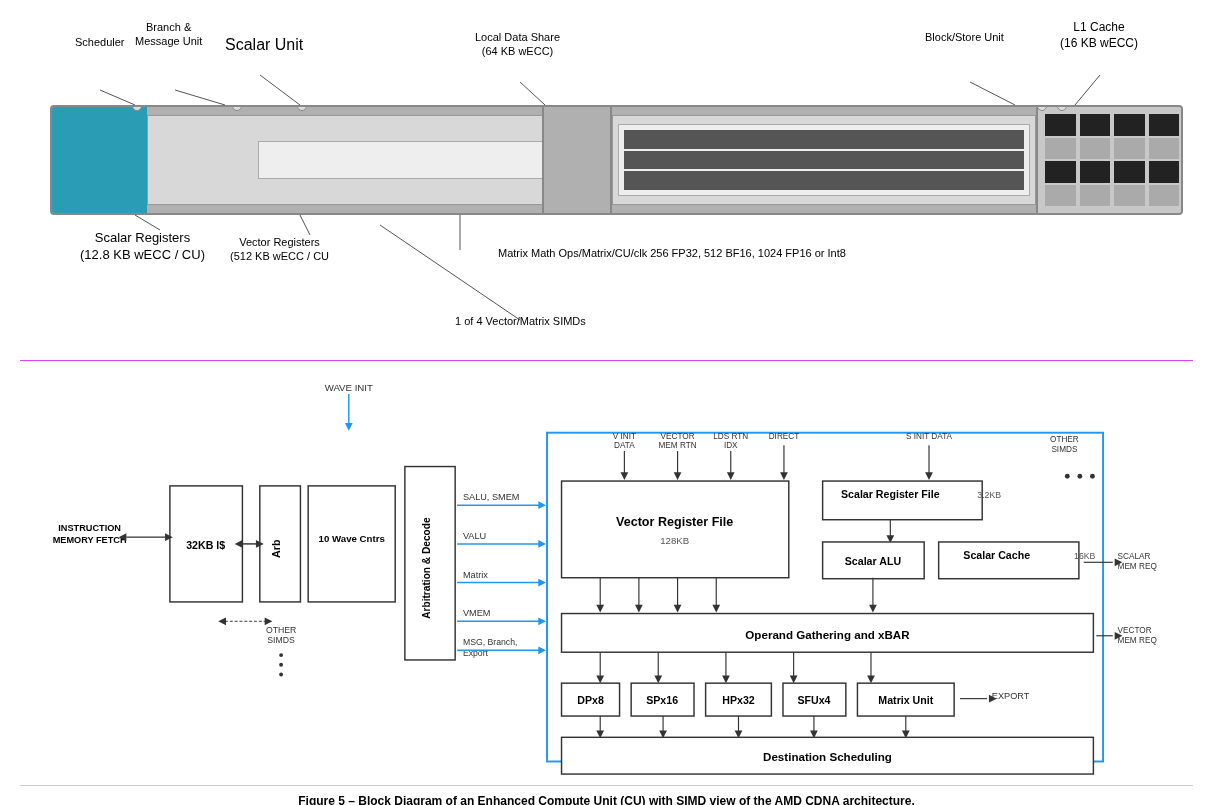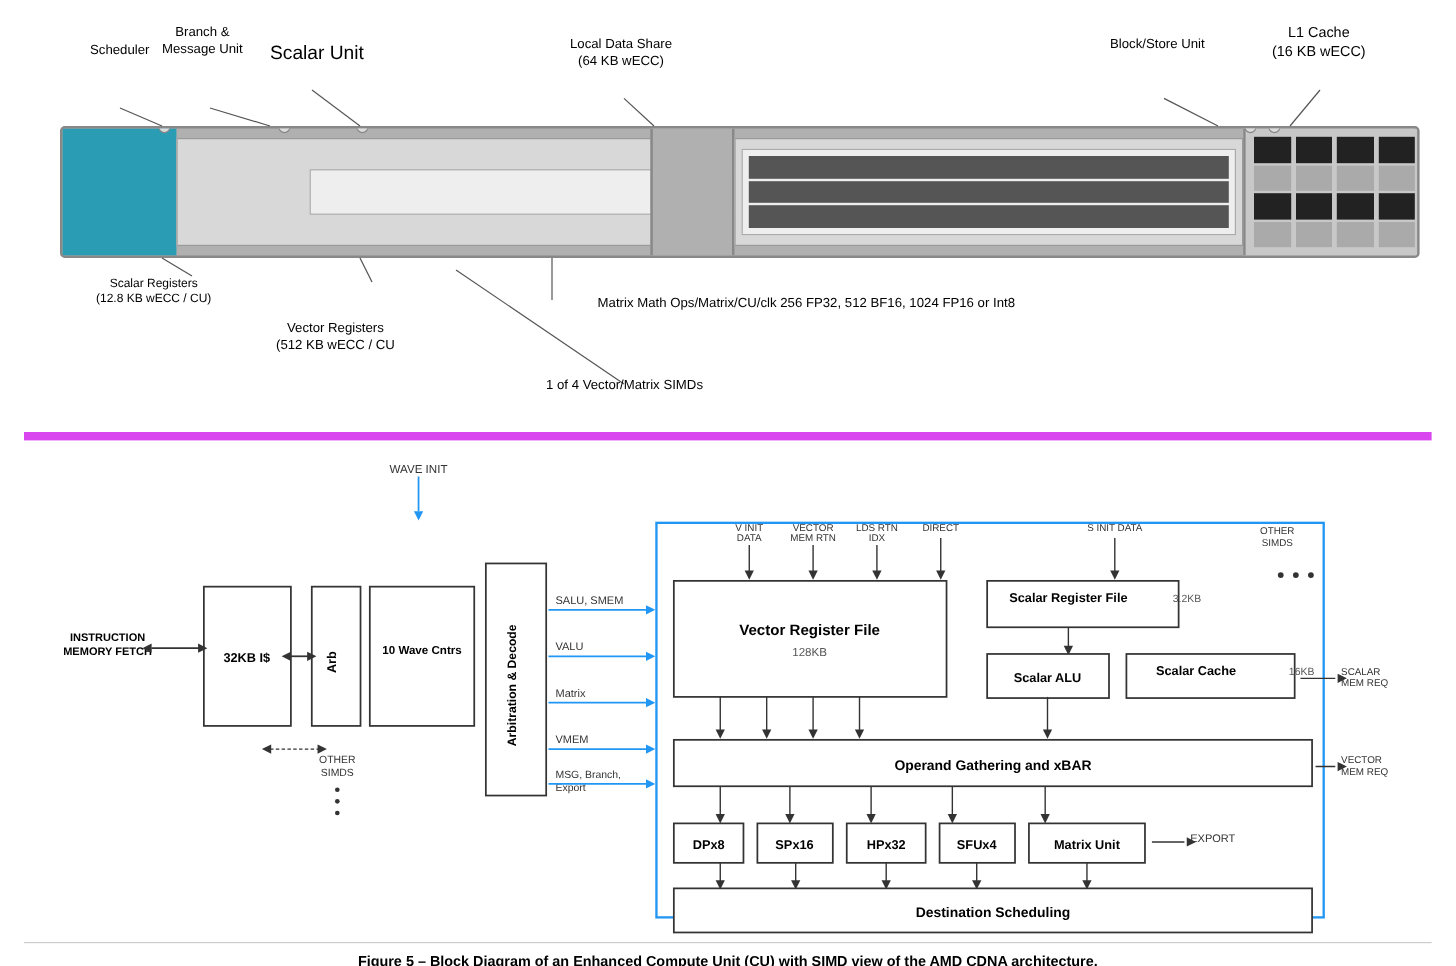--- a/index.html
+++ b/index.html
@@ -131,21 +131,21 @@
       border: 1px solid #888;
       border-radius: 50%;
       transform: translateX(-50%);
     }
 
     
     .block-diagram {
       position: relative;
       width: 100%;
       height: 420px;
-      border-top: 7px solid #d946ef;
+      border-top: 1px solid #d946ef;
       padding-top: 5px;
     }
 
     
     .block-diagram-svg {
       position: absolute;
       top: 0;
       left: 0;
       width: 100%;
       height: 100%;
@@ -251,22 +251,22 @@
       <line x1="500" y1="310" x2="360" y2="215" stroke="#555" stroke-width="1"></line>
     </svg>
 
     <div style="position:absolute;top:25px;left:55px;font-size:11px;text-align:center;line-height:1.3;">Scheduler</div>
     <div style="position:absolute;top:10px;left:115px;font-size:11px;text-align:center;line-height:1.3;">Branch &amp;<br>Message Unit</div>
     <div style="position:absolute;top:25px;left:205px;font-size:16px;text-align:center;line-height:1.3;">Scalar Unit</div>
     <div style="position:absolute;top:20px;left:455px;font-size:11px;text-align:center;line-height:1.3;">Local Data Share<br>(64 KB wECC)</div>
     <div style="position:absolute;top:20px;left:905px;font-size:11px;text-align:center;line-height:1.3;">Block/Store Unit</div>
     <div style="position:absolute;top:10px;left:1040px;font-size:12px;text-align:center;line-height:1.3;">L1 Cache<br>(16 KB wECC)</div>
 
-    <div style="position:absolute;top:220px;left:60px;font-size:10px;text-align:center;line-height:1.3;">Scalar Registers<br>(12.8 KB wECC / CU)</div>
-    <div style="position:absolute;top:225px;left:210px;font-size:11px;text-align:center;line-height:1.3;margin-top:32px;">Vector Registers<br>(512 KB wECC / CU</div>
+    <div style="position:absolute;top:220px;left:60px;font-size:13px;text-align:center;line-height:1.3;">Scalar Registers<br>(12.8 KB wECC / CU)</div>
+    <div style="position:absolute;top:225px;left:210px;font-size:11px;text-align:center;line-height:1.3;">Vector Registers<br>(512 KB wECC / CU</div>
     <div style="position:absolute;top:235px;left:430px;font-size:11px;text-align:left;line-height:1.6;margin-left:48px;">
       <div>Matrix Math Ops/Matrix/CU/clk 256 FP32, 512 BF16, 1024 FP16 or Int8</div>
     </div>
     <div style="position:absolute;top:305px;left:435px;font-size:11px;">1 of 4 Vector/Matrix SIMDs</div>
   </div>
 
   <div class="block-diagram">
     <svg class="block-diagram-svg" viewBox="0 0 1213 415">
 
       <text x="340" y="22" font-size="10" fill="#333" text-anchor="middle">WAVE INIT</text>

